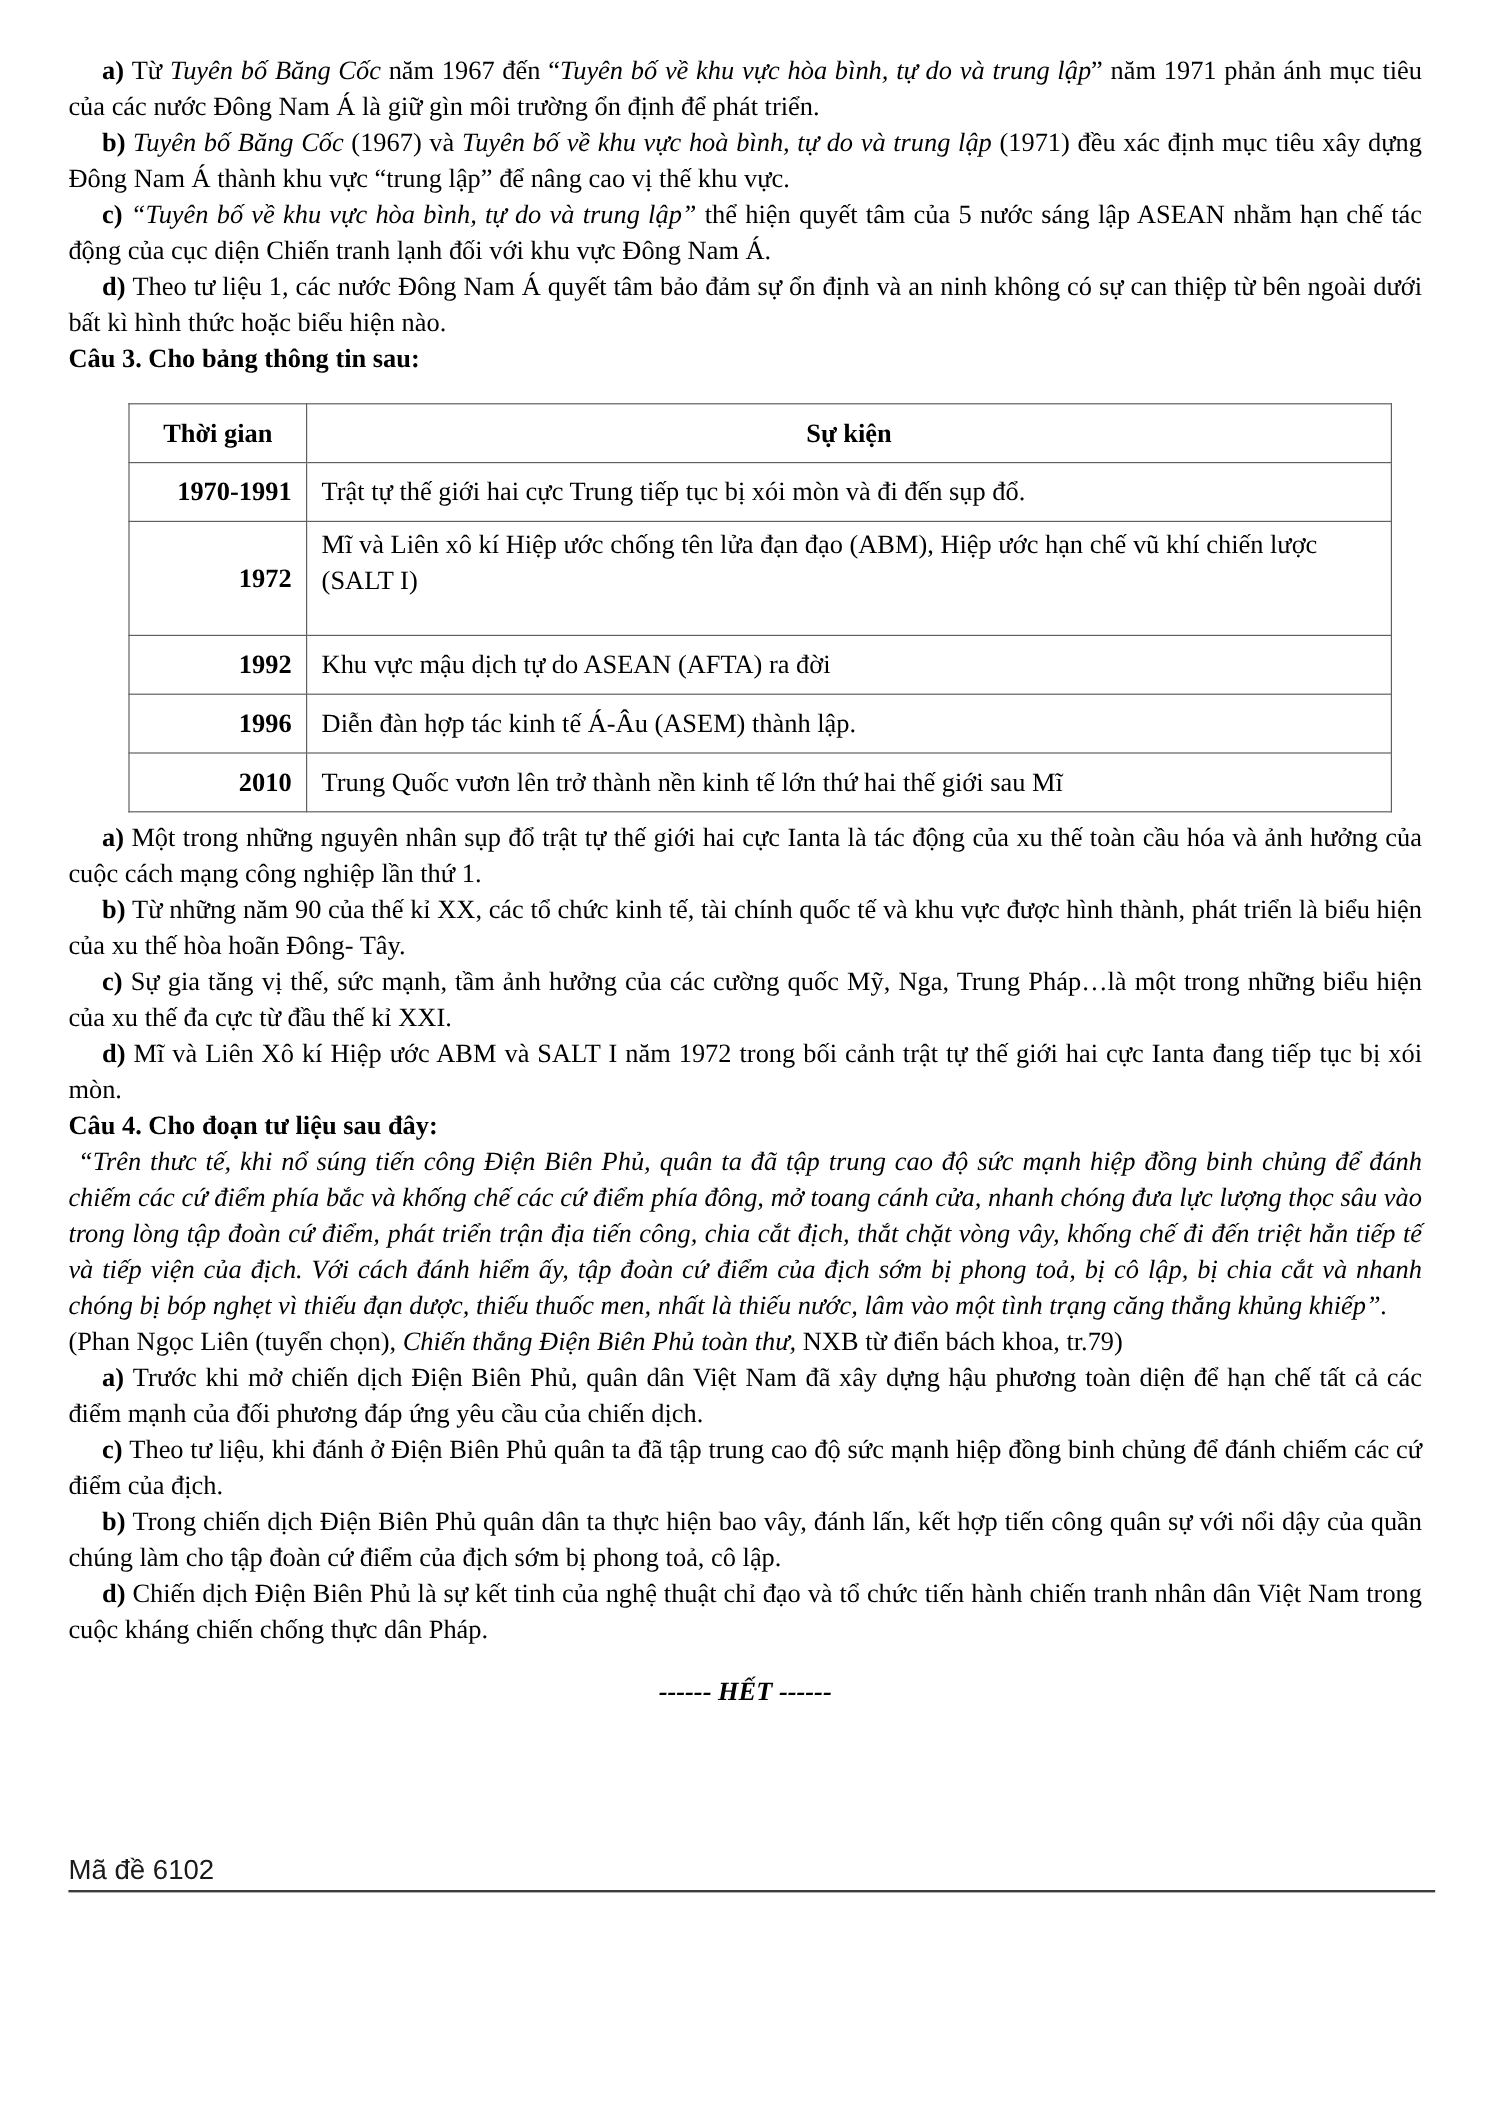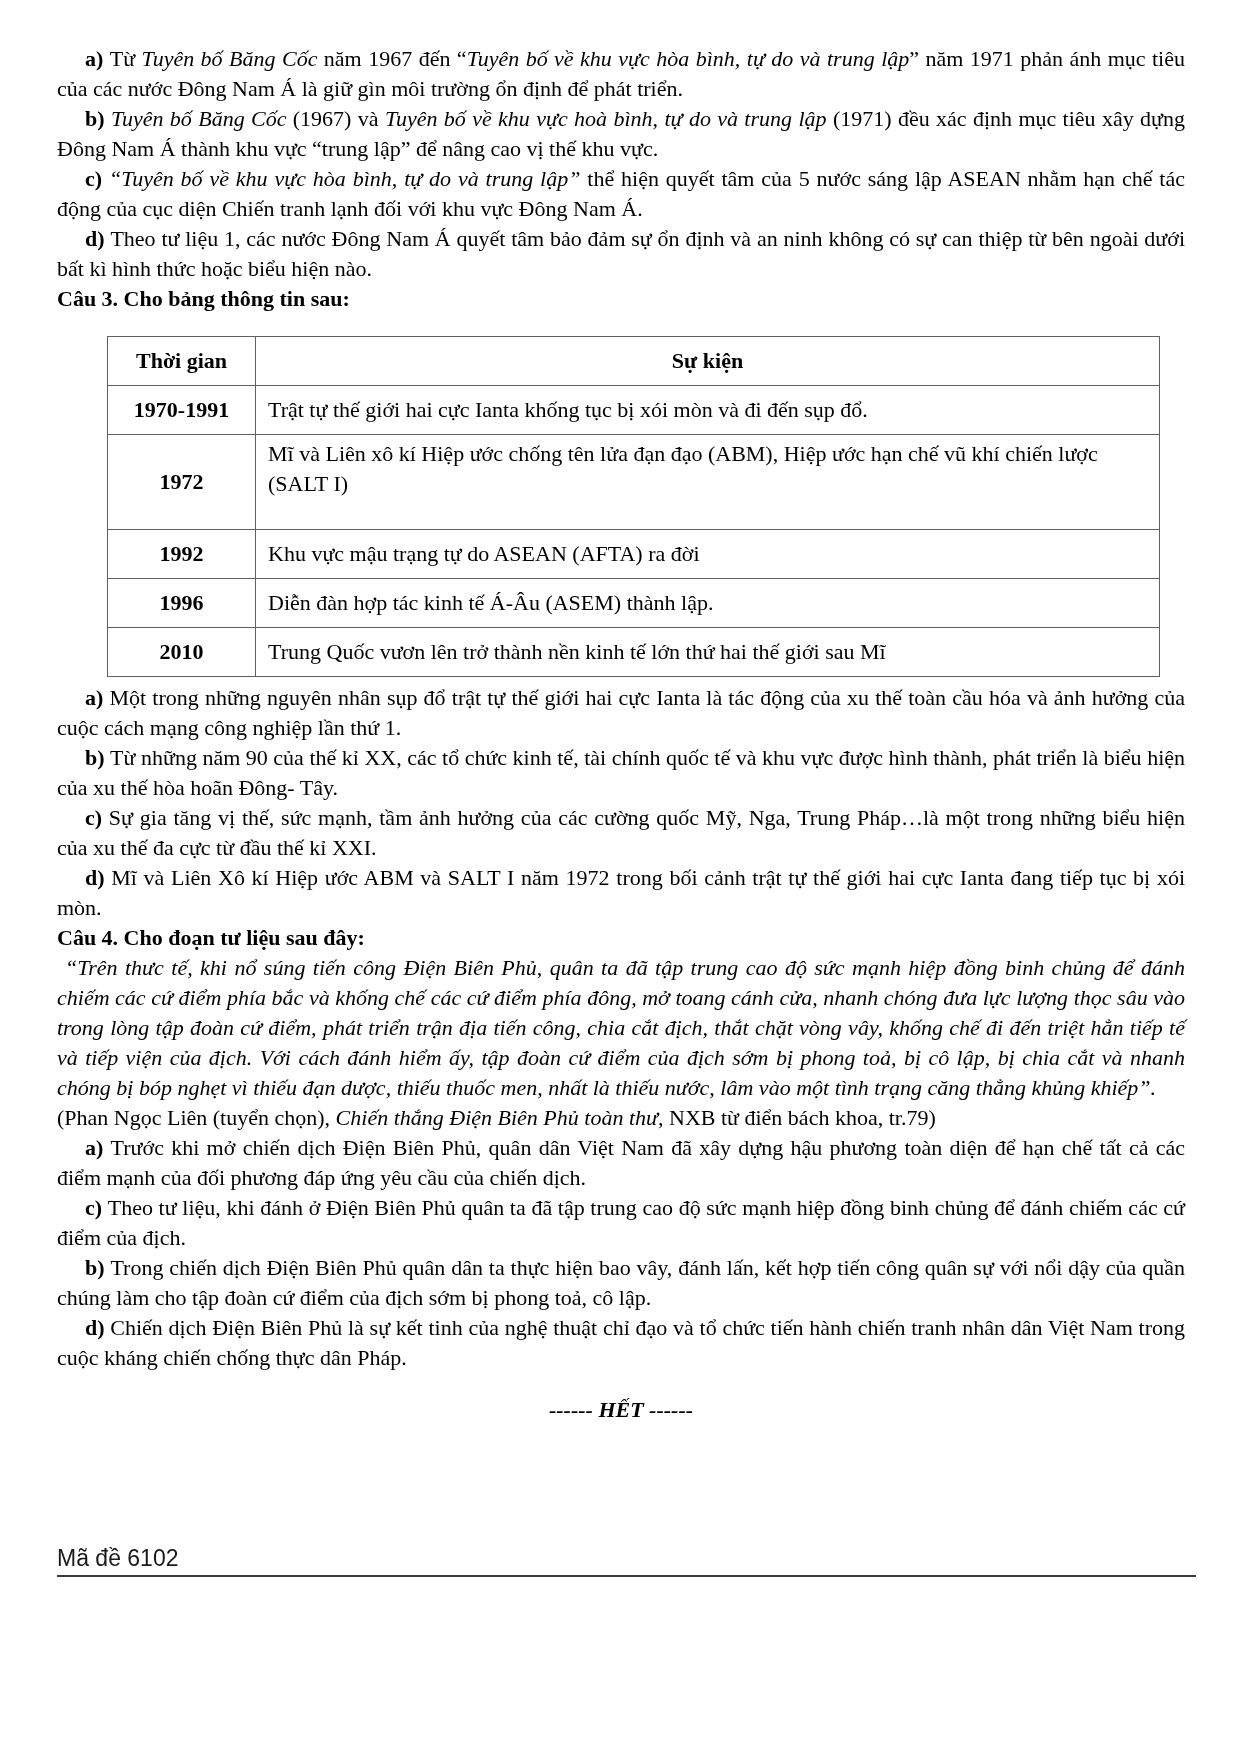--- a/index.html
+++ b/index.html
@@ -23,21 +23,21 @@
     width:1053px;
     table-layout:fixed;
   }
   table.info th, table.info td{
     border:1px solid #606060;
     padding:2px 12px;
     vertical-align:middle;
   }
   table.info th{font-weight:bold;text-align:center;height:44px;}
   col.time-col{width:148px;}
-  td.time{font-weight:bold;text-align:center;}
+  td.time{font-weight:bold;text-align:right;}
   td.event{text-align:left;}
   tr.r-std td{height:44px;}
   tr.r-tall td{height:88px;}
   tr.r-tall td.event{vertical-align:top;padding-top:4px;}
   .after-table{margin-top:6px;}
   .quote{text-indent:8px;}
   .citation{text-align:left;text-indent:0;}
   .end-marker{
     text-align:center;text-indent:0;
     font-weight:bold;font-style:italic;
@@ -72,29 +72,29 @@
         <col class="time-col">
         <col>
       </colgroup>
     <tbody>
         <tr>
       <th>Thời gian</th>
       <th>Sự kiện</th>
     </tr>
     <tr class="r-std">
       <td class="time">1970-1991</td>
-      <td class="event">Trật tự thế giới hai cực Ianta khống tục bị xói mòn và đi đến sụp đổ.</td>
+      <td class="event">Trật tự thế giới hai cực Trung tiếp tục bị xói mòn và đi đến sụp đổ.</td>
     </tr>
     <tr class="r-tall">
       <td class="time">1972</td>
       <td class="event">Mĩ và Liên xô kí Hiệp ước chống tên lửa đạn đạo (ABM), Hiệp ước hạn chế vũ khí chiến lược (SALT I)</td>
     </tr>
     <tr class="r-std">
       <td class="time">1992</td>
-      <td class="event">Khu vực mậu trạng tự do ASEAN (AFTA) ra đời</td>
+      <td class="event">Khu vực mậu dịch tự do ASEAN (AFTA) ra đời</td>
     </tr>
     <tr class="r-std">
       <td class="time">1996</td>
       <td class="event">Diễn đàn hợp tác kinh tế Á-Âu (ASEM) thành lập.</td>
     </tr>
     <tr class="r-std">
       <td class="time">2010</td>
       <td class="event">Trung Quốc vươn lên trở thành nền kinh tế lớn thứ hai thế giới sau Mĩ</td>
     </tr>
   </tbody>

